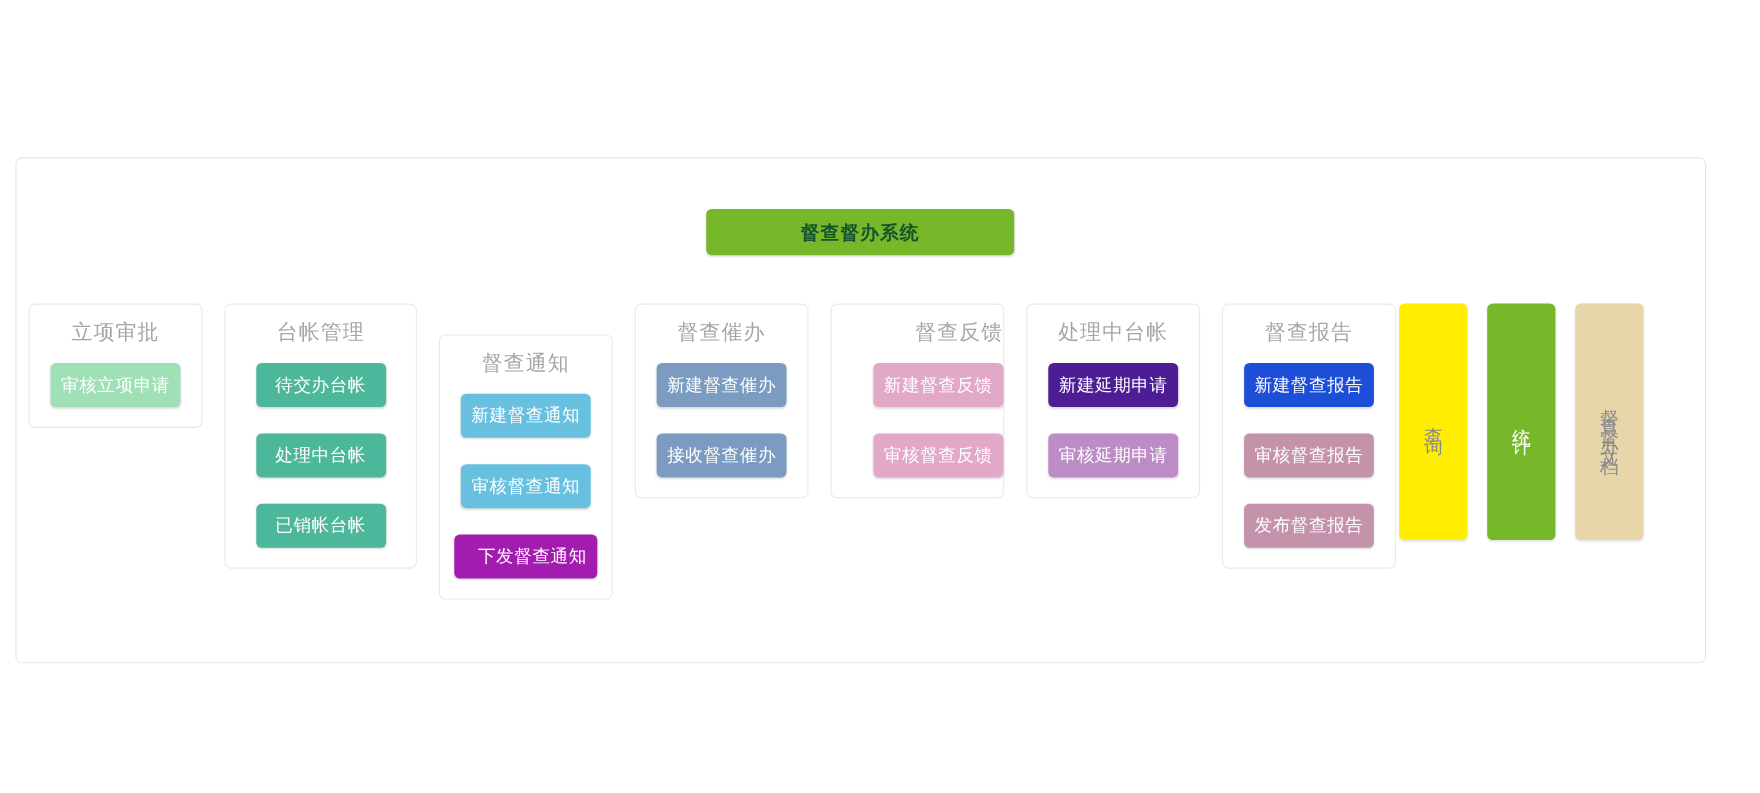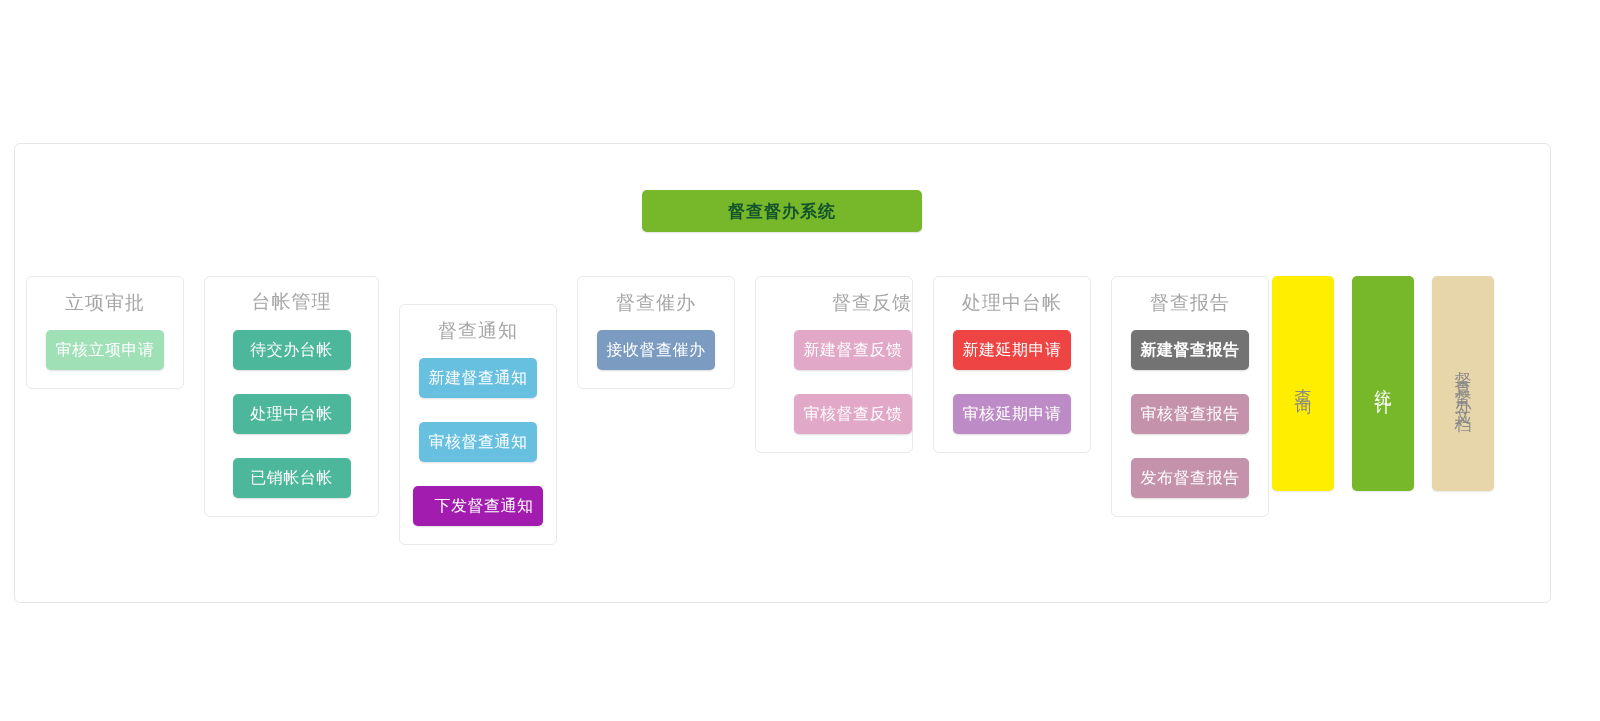--- a/index.html
+++ b/index.html
@@ -152,35 +152,36 @@
         <div class="panel-btn" style="background: rgb(76, 183, 154);">已销帐台帐</div>
       </div>
       <div class="panel" style="width: 158px; margin-top: 28px;">
         <div class="panel-title">督查通知</div>
         <div class="panel-btn" style="background: rgb(104, 192, 224);">新建督查通知</div>
         <div class="panel-btn" style="background: rgb(104, 192, 224);">审核督查通知</div>
         <div class="panel-btn" style="background: #a21caf; padding-left: 12px;">下发督查通知</div>
       </div>
       <div class="panel" style="width: 158px;">
         <div class="panel-title">督查催办</div>
+        <div class="panel-btn" style="background: rgb(123, 156, 192);">新建督查催办</div>
         <div class="panel-btn" style="background: rgb(123, 156, 192);">接收督查催办</div>
       </div>
       <div class="panel" style="width: 158px; align-items: flex-end;">
         <div class="panel-title">督查反馈</div>
         <div class="panel-btn" style="background: rgb(226, 168, 200);">新建督查反馈</div>
         <div class="panel-btn" style="background: rgb(226, 168, 200);">审核督查反馈</div>
       </div>
       <div class="panel" style="width: 158px;">
         <div class="panel-title">处理中台帐</div>
-        <div class="panel-btn" style="background: #ef4444;">新建延期申请</div>
+        <div class="panel-btn" style="background: #4c1d95;">新建延期申请</div>
         <div class="panel-btn" style="background: rgb(189, 140, 198);">审核延期申请</div>
       </div>
       <div class="panel" style="width: 158px;">
         <div class="panel-title">督查报告</div>
-        <div class="panel-btn" style="background: #737373; font-weight: bold;">新建督查报告</div>
+        <div class="panel-btn" style="background: #1d4ed8;">新建督查报告</div>
         <div class="panel-btn" style="background: rgb(197, 146, 172);">审核督查报告</div>
         <div class="panel-btn" style="background: rgb(197, 146, 172);">发布督查报告</div>
       </div>
     </div>
 
   <div class="side-bars" id="side-bars">
       <div class="side-bar" style="background: rgb(255, 238, 0);">
         <div class="side-bar-label" style="color: rgb(138, 138, 138);">查询</div>
       </div>
       <div class="side-bar" style="background: rgb(118, 184, 42);">

